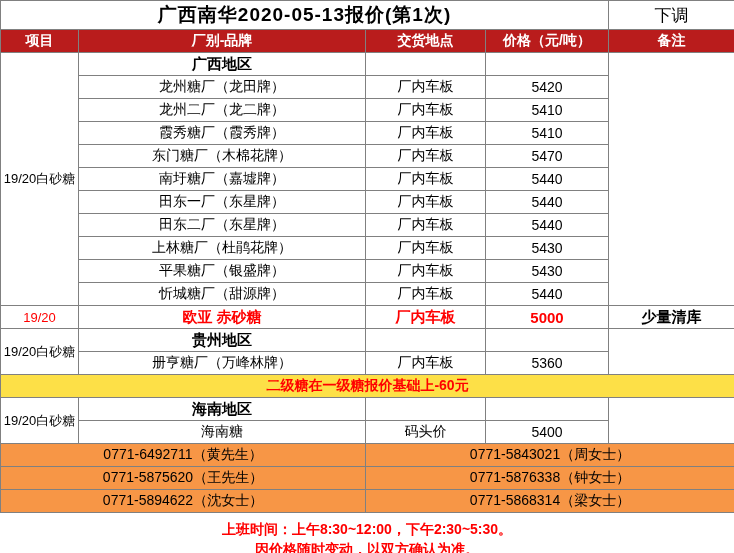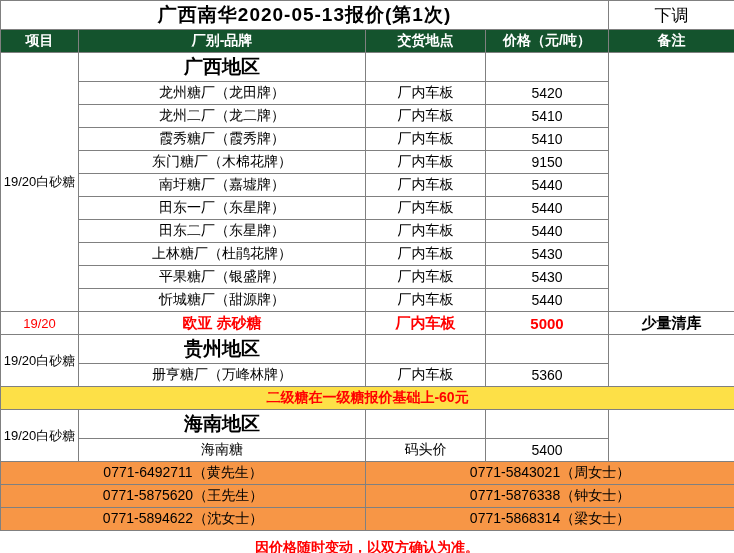--- a/index.html
+++ b/index.html
@@ -34,30 +34,30 @@
     font-weight: bold;
     letter-spacing: 1px;
     height: 36px;
   }
   .title-right {
     font-size: 17px;
     height: 36px;
   }
   
   .hdr {
-    background: #14532d;
+    background: #b91c1c;
     color: #ffffff;
     font-weight: bold;
     font-size: 14px;
     height: 28px;
   }
   
   .region {
     font-weight: bold;
-    font-size: 19px;
+    font-size: 15px;
     font-family: Liberation Serif, serif;
   }
   
   .leftlabel {
     font-size: 13px;
   }
   .brand {
     font-size: 14px;
     margin-left: 40px;
   }
@@ -150,21 +150,21 @@
     <td class="priceval">5410</td>
   </tr>
   <tr>
     <td class="brand">霞秀糖厂（霞秀牌）</td>
     <td class="place">厂内车板</td>
     <td class="priceval">5410</td>
   </tr>
   <tr>
     <td class="brand">东门糖厂（木棉花牌）</td>
     <td class="place">厂内车板</td>
-    <td class="priceval">9150</td>
+    <td class="priceval">5470</td>
   </tr>
   <tr>
     <td class="brand">南圩糖厂（嘉墟牌）</td>
     <td class="place">厂内车板</td>
     <td class="priceval">5440</td>
   </tr>
   <tr>
     <td class="brand">田东一厂（东星牌）</td>
     <td class="place">厂内车板</td>
     <td class="priceval">5440</td>
@@ -237,14 +237,15 @@
     <td colspan="3">0771-5876338（钟女士）</td>
   </tr>
   <tr class="contact">
     <td colspan="2">0771-5894622（沈女士）</td>
     <td colspan="3">0771-5868314（梁女士）</td>
   </tr>
 </tbody>
   </table>
 
 <div class="footer">
+  <div>上班时间：上午8:30~12:00，下午2:30~5:30。</div>
   <div>因价格随时变动，以双方确认为准。</div>
 </div>
 
 </body></html>

